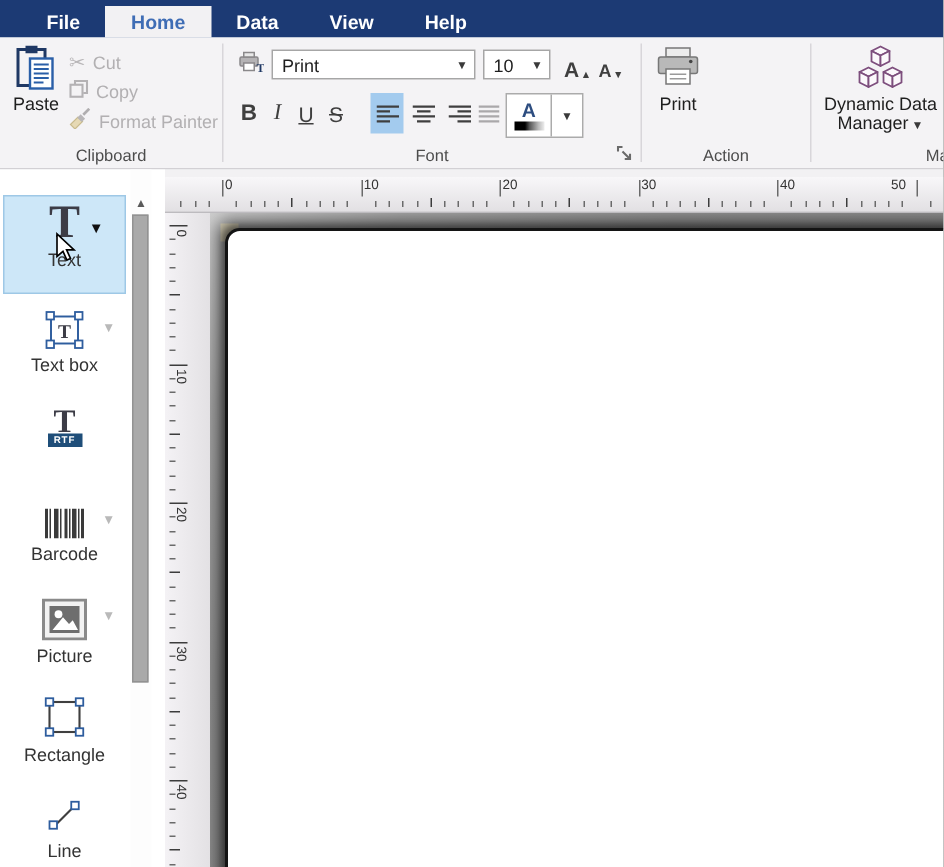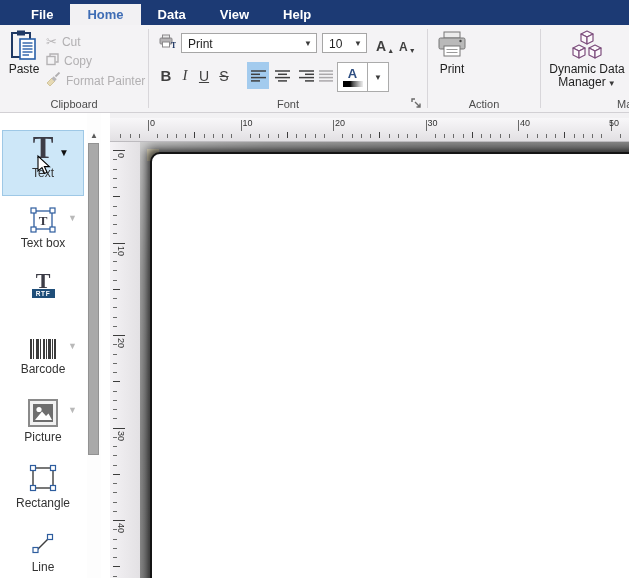--- a/index.html
+++ b/index.html
@@ -434,21 +434,21 @@
         <div class="htick" style="left: 417.25px; height: 4px; bottom: 3px;"></div>
         <div class="htick" style="left: 426.5px; height: 4px; bottom: 3px;"></div>
         <div class="htick" style="left: 435.75px; height: 4px; bottom: 3px;"></div>
         <div class="htick" style="left: 445px; height: 4px; bottom: 3px;"></div>
         <div class="htick" style="left: 454.25px; height: 6px; bottom: 3px; background: rgb(60, 60, 60);"></div>
         <div class="htick" style="left: 463.5px; height: 4px; bottom: 3px;"></div>
         <div class="htick" style="left: 472.75px; height: 4px; bottom: 3px;"></div>
         <div class="htick" style="left: 482px; height: 4px; bottom: 3px;"></div>
         <div class="htick" style="left: 491.25px; height: 4px; bottom: 3px;"></div>
         <div class="htick" style="left: 500.5px; top: 2px; height: 11px;"></div>
-        <span class="hlabel" style="left: 499px;">50</span>
+        <span class="hlabel" style="left: 484px;">50</span>
         <div class="htick" style="left: 509.75px; height: 4px; bottom: 3px;"></div>
       </div>
     <div class="vruler" id="vruler">
         <div class="vtick" style="top: 8px; left: 3px; width: 12px; background: rgb(60, 60, 60);"></div>
         <span class="vlabel" style="top: 11px;">0</span>
         <div class="vtick" style="top: 17.25px; left: 3px; width: 4px;"></div>
         <div class="vtick" style="top: 26.5px; left: 3px; width: 4px;"></div>
         <div class="vtick" style="top: 35.75px; left: 3px; width: 4px;"></div>
         <div class="vtick" style="top: 45px; left: 3px; width: 4px;"></div>
         <div class="vtick" style="top: 54.25px; left: 3px; width: 7px; background: rgb(60, 60, 60);"></div>

